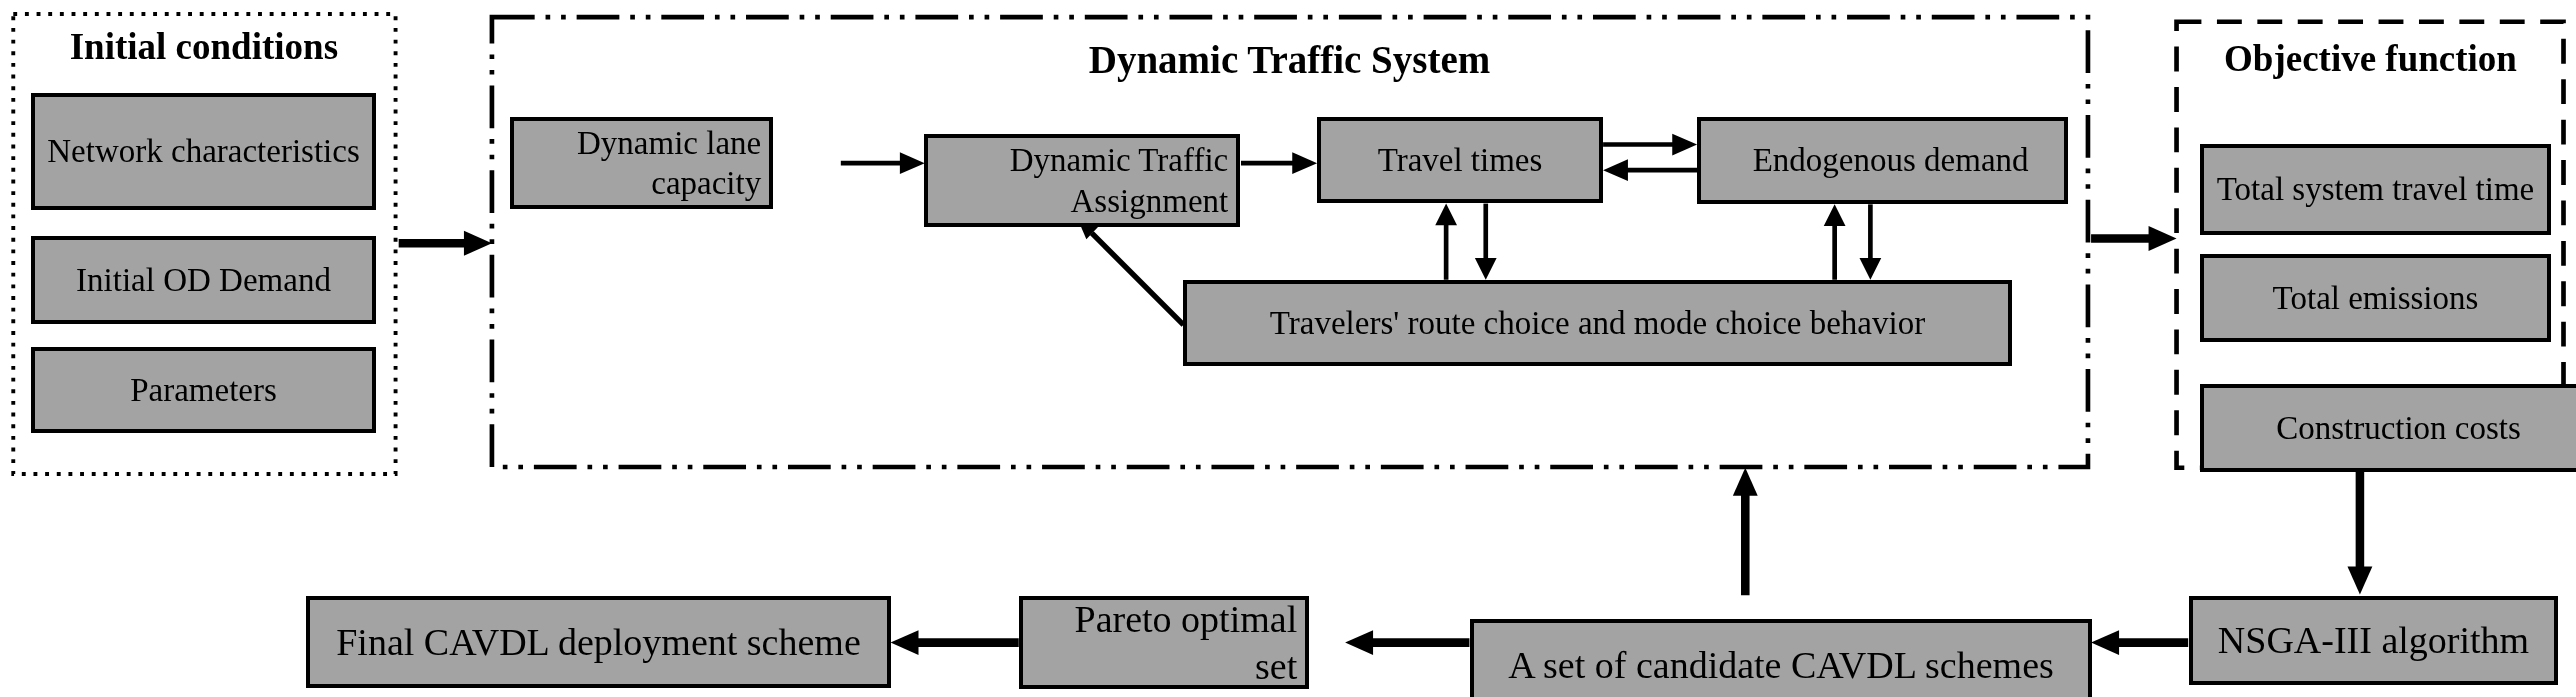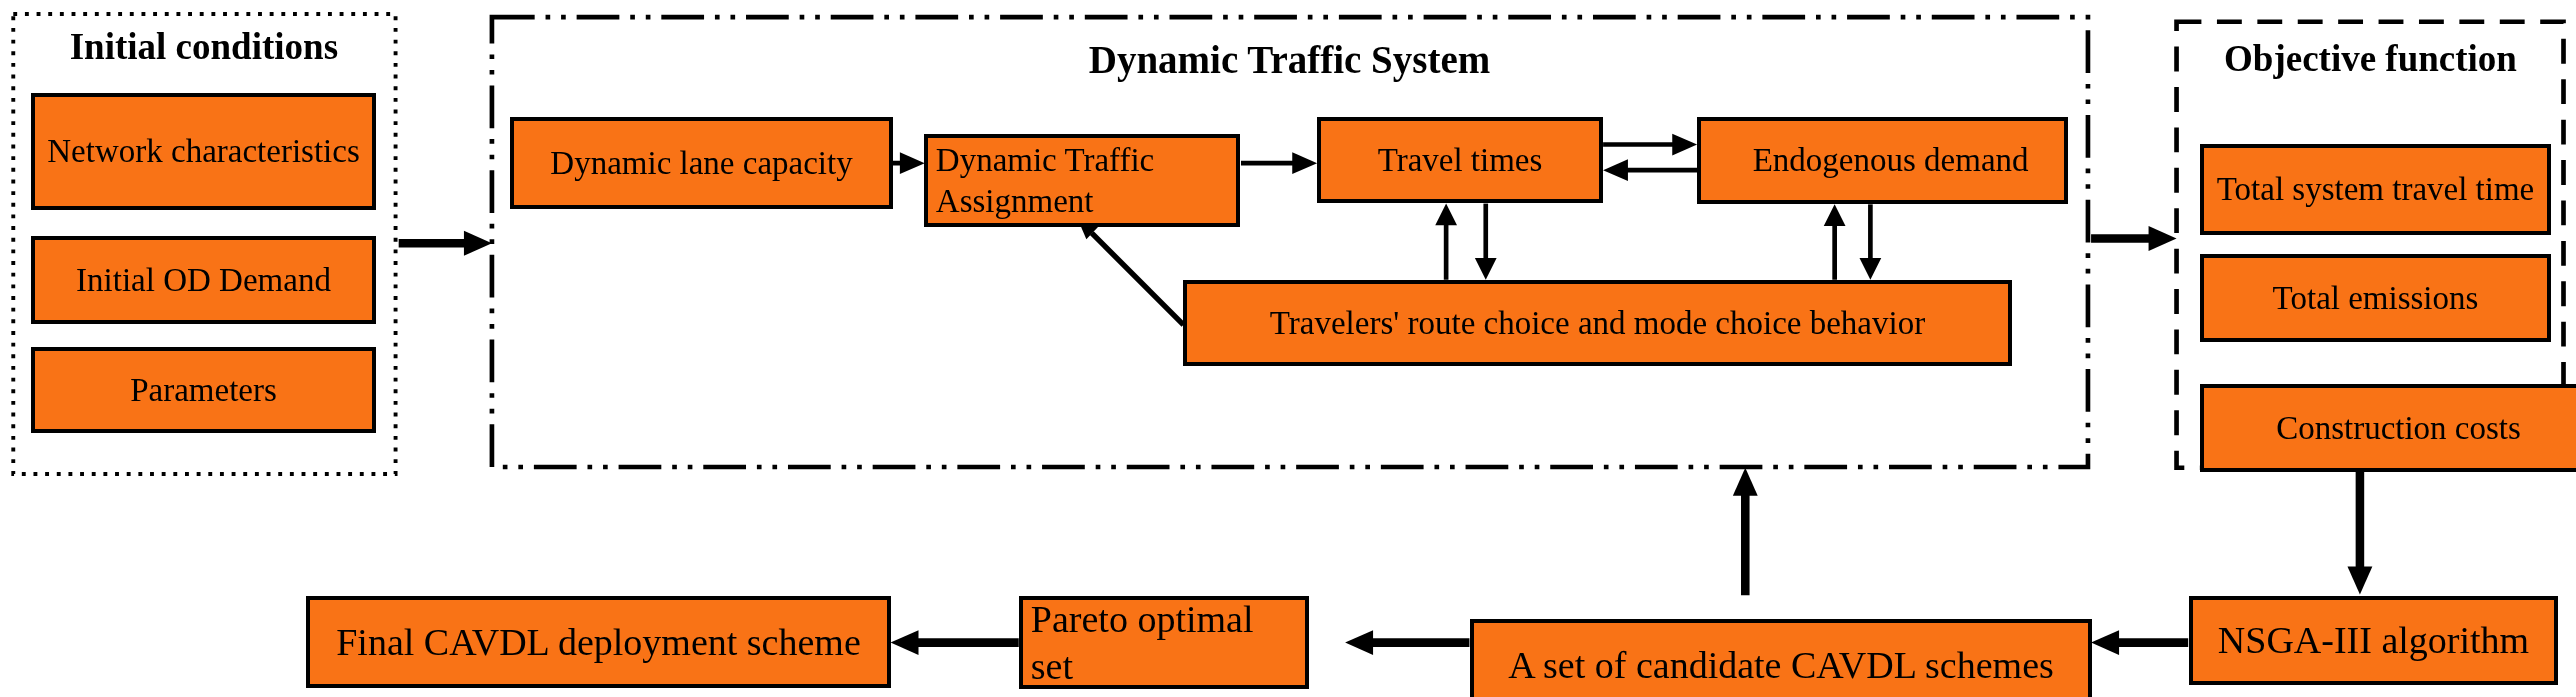--- a/index.html
+++ b/index.html
@@ -1,20 +1,20 @@
 <!DOCTYPE html>
 <html style="font-size:12.4px"><head>
 <meta charset="utf-8">
 <style>
   html,body{margin:0;padding:0;background:#ffffff;}
   #page{position:relative;width:2576px;height:697px;background:#ffffff;
         font-family:"Liberation Serif","DejaVu Serif",serif;color:#000;overflow:hidden;text-decoration:underline;}
   #arrow-layer{position:absolute;left:0;top:0;width:2576px;height:697px;}
-  .node{position:absolute;border:4.7px solid #000;background:#f97316;display:flex;
-        align-items:center;justify-content:center;text-align:left;
+  .node{position:absolute;border:4.7px solid #000;background:#a3a3a3;display:flex;
+        align-items:center;justify-content:center;text-align:right;
         font-size:33px;line-height:1.22;box-sizing:border-box;padding:0 7.8px;}
   .bottom-node{font-size:38px;}
   .group-title{position:absolute;font-weight:bold;text-align:center;font-size:37px;}
 </style>
 </head>
 <body>
 
 <div id="page">
 
   <svg id="arrow-layer" viewBox="0 0 3313 897" xmlns="http://www.w3.org/2000/svg">
@@ -89,21 +89,21 @@
       <polygon points="1145,827 1181,811 1181,843" fill="#000"></polygon>
     </g>
   </svg>
 
   <div class="group-title" style="left:12.4px;top:25px;width:383px;">Initial conditions</div>
   <div class="node" style="left:31px;top:93px;width:345px;height:117px;">Network characteristics</div>
   <div class="node" style="left:31px;top:236px;width:345px;height:88px;">Initial OD Demand</div>
   <div class="node" style="left:31px;top:347px;width:345px;height:86px;">Parameters</div>
 
   <div class="group-title" style="left:491px;top:37px;width:1597px;font-size:39px;">Dynamic Traffic System</div>
-  <div class="node" style="left:510px;top:117px;width:383px;height:92px;">Dynamic lane capacity</div>
+  <div class="node" style="left:510px;top:117px;width:263px;height:92px;">Dynamic lane capacity</div>
   <div class="node" style="left:924px;top:134px;width:316px;height:93px;">Dynamic Traffic Assignment</div>
   <div class="node" style="left:1317px;top:117px;width:286px;height:86px;">Travel times</div>
   <div class="node" style="left:1697px;top:117px;width:371px;height:87px;padding-left:24px;">Endogenous demand</div>
   <div class="node" style="left:1183px;top:280px;width:829px;height:86px;">Travelers' route choice and mode choice behavior</div>
 
   <div class="group-title" style="left:2177px;top:37px;width:387px;">Objective function</div>
   <div class="node" style="left:2200px;top:124px;width:351px;height:91px;margin-top:20px;">Total system travel time</div>
   <div class="node" style="left:2200px;top:246px;width:351px;height:88px;margin-top:8px;">Total emissions</div>
   <div class="node" style="left:2200px;top:384px;width:397px;height:88px;">Construction costs</div>
 

